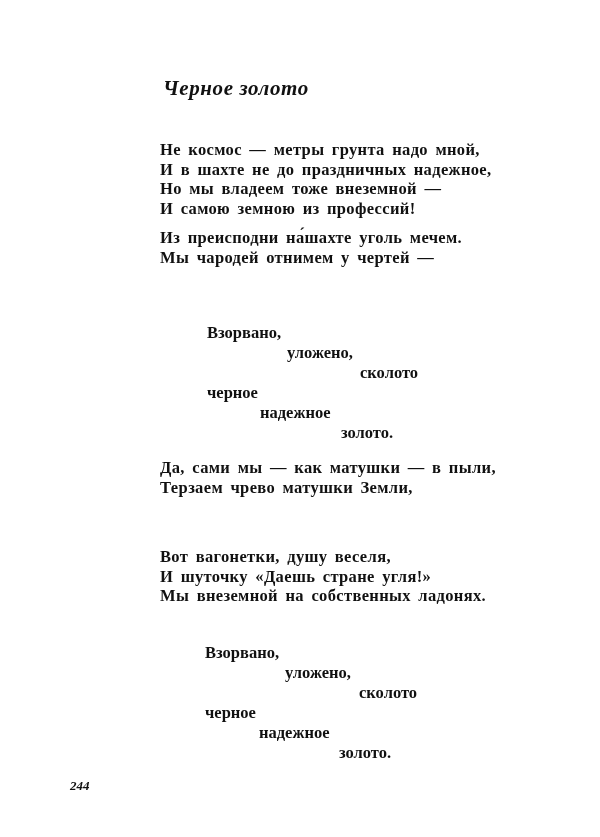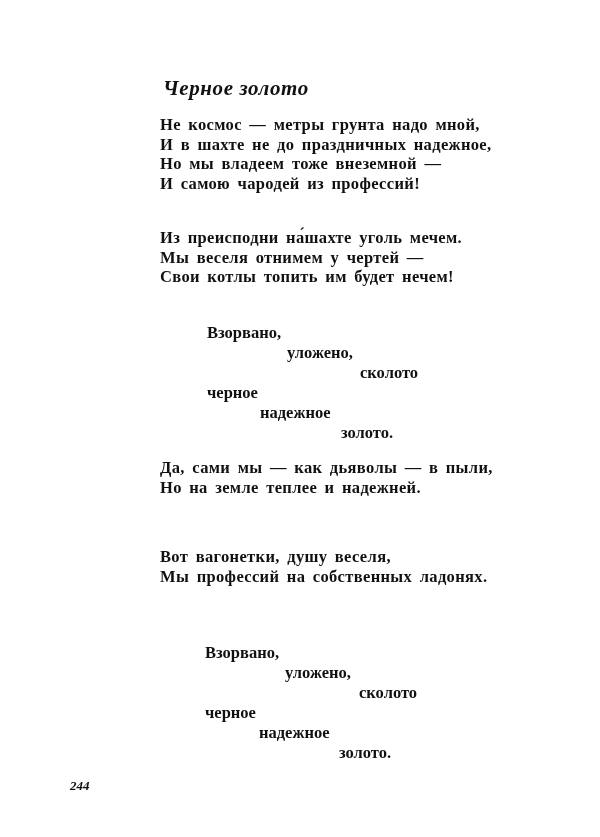--- a/index.html
+++ b/index.html
@@ -64,50 +64,50 @@
     font-weight: bold;
   }
 </style>
 </head>
 <body>
 
 <div class="page">
 
   <div class="title">Черное золото</div>
 
-  <div class="stanza" style="top:115px;">
+  <div class="stanza" style="top:140px;">
     <span class="line">Не космос — метры грунта надо мной,</span>
     <span class="line">И в шахте не до праздничных надежное,</span>
     <span class="line">Но мы владеем тоже внеземной —</span>
-    <span class="line">И самою чародей из профессий!</span>
+    <span class="line">И самою земною из профессий!</span>
   </div>
 
   <div class="stanza" style="top:228px;">
     <span class="line">Из преисподни на́шахте уголь мечем.</span>
-    <span class="line">Мы веселя отнимем у чертей —</span>
-    <span class="line">Свои котлы топить им будет нечем!</span>
+    <span class="line">Мы чародей отнимем у чертей —</span>
   </div>
 
   <div class="refrain" style="top:323px;">
     <span class="rline" style="left:207px; top:0px;">Взорвано,</span>
     <span class="rline" style="left:287px; top:20px;">уложено,</span>
     <span class="rline" style="left:360px; top:40px;">сколото</span>
     <span class="rline" style="left:207px; top:60px;">черное</span>
     <span class="rline" style="left:260px; top:80px;">надежное</span>
     <span class="rline" style="left:341px; top:100px;">золото.</span>
   </div>
 
   <div class="stanza" style="top:458px;">
-    <span class="line">Да, сами мы — как дьяволы — в пыли,</span>
-    <span class="line">Но на земле теплее и надежней.</span>
+    <span class="line">Да, сами мы — как матушки — в пыли,</span>
+    <span class="line">Терзаем чрево матушки Земли,</span>
   </div>
 
   <div class="stanza" style="top:547px;">
     <span class="line">Вот вагонетки, душу веселя,</span>
-    <span class="line">Мы профессий на собственных ладонях.</span>
+    <span class="line">И шуточку «Даешь стране угля!»</span>
+    <span class="line">Мы внеземной на собственных ладонях.</span>
   </div>
 
   <div class="refrain" style="top:643px;">
     <span class="rline" style="left:205px; top:0px;">Взорвано,</span>
     <span class="rline" style="left:285px; top:20px;">уложено,</span>
     <span class="rline" style="left:359px; top:40px;">сколото</span>
     <span class="rline" style="left:205px; top:60px;">черное</span>
     <span class="rline" style="left:259px; top:80px;">надежное</span>
     <span class="rline" style="left:339px; top:100px;">золото.</span>
   </div>

